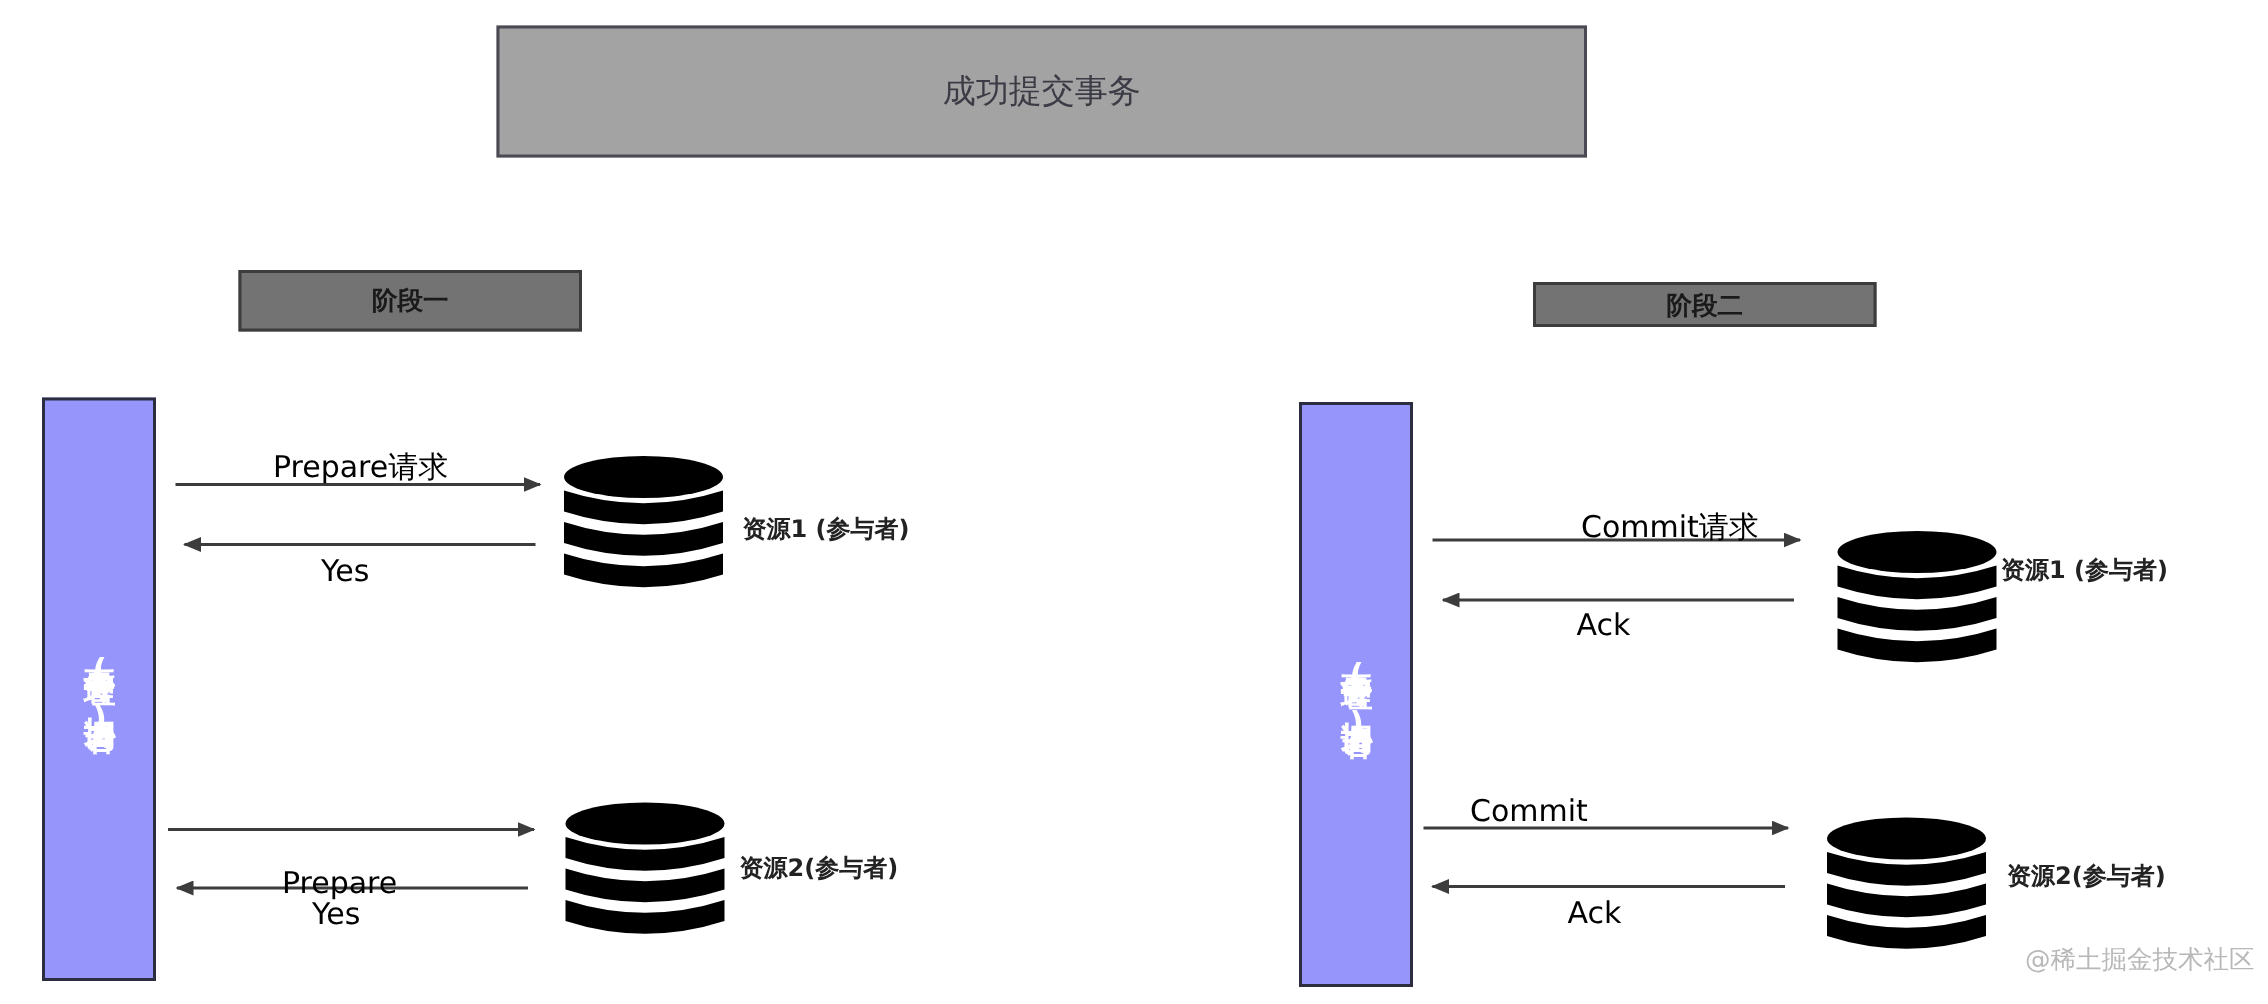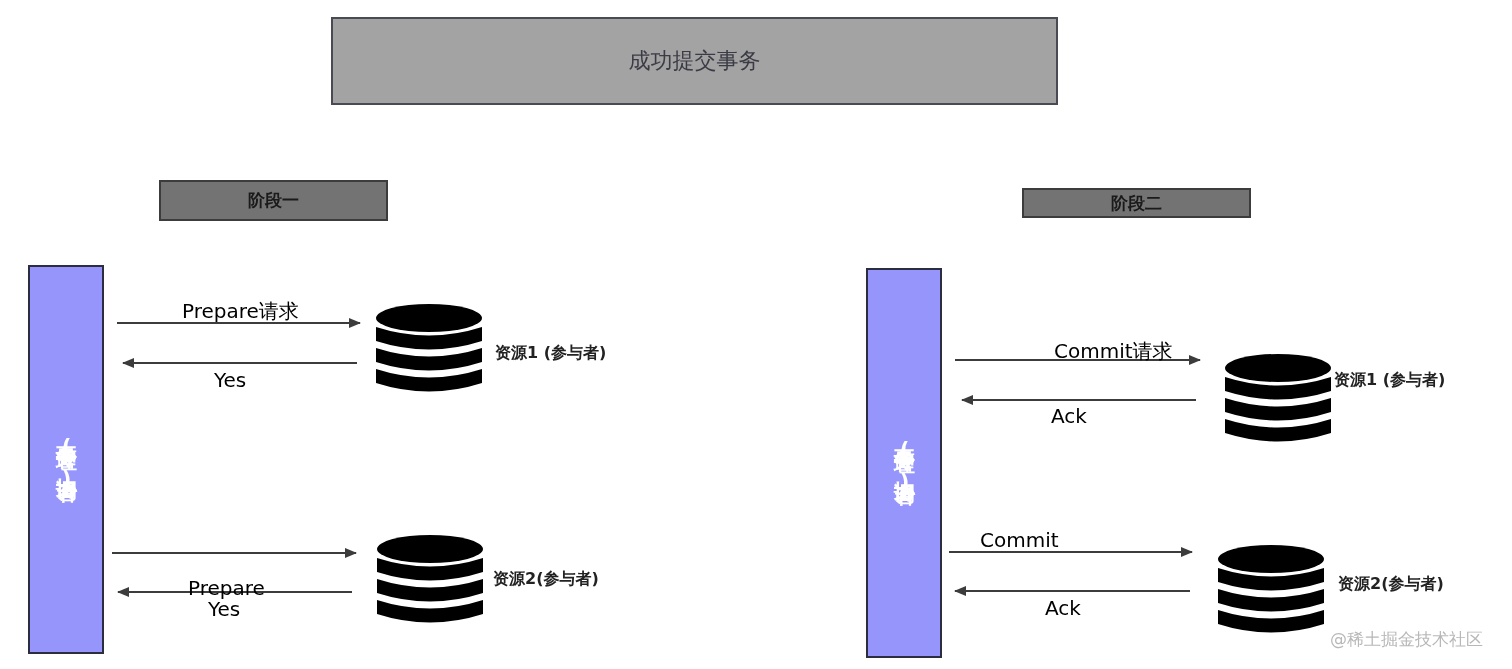--- a/index.html
+++ b/index.html
@@ -13,21 +13,21 @@
     .phase { background: #737373; border: 2px solid #3c3c3c; box-sizing: border-box;
              display: flex; align-items: center; justify-content: center;
              font-size: 17px; font-weight: bold; color: #1a1a1a; }
     .coord { background: #9595fb; border: 2px solid #2d2d40; box-sizing: border-box;
              display: flex; align-items: center; justify-content: center; }
     .coord-text { writing-mode: vertical-rl; text-orientation: upright;
                   color: #ffffff; font-weight: bold; font-size: 21px; letter-spacing: 2px;
                   line-height: 1; }
     .arrow-label { font-size: 20px; color: #000000; white-space: nowrap; }
     .res-label { font-size: 16px; font-weight: bold; color: #222; white-space: nowrap; }
-    .watermark { font-size: 17px; color: #b8b8b8; white-space: nowrap; }
+    .watermark { font-size: 17px; color: #b8b8b8; white-space: nowrap; margin-left: 20px; }
     svg.layer { position: absolute; left: 0; top: 0; }
   </style>
 </head>
 <body>
 
 <div class="abs title-box">
   <span>成功提交事务</span>
 </div>
 
 <div class="abs phase" style="left:159px; top:180px; width:229px; height:41px;">

